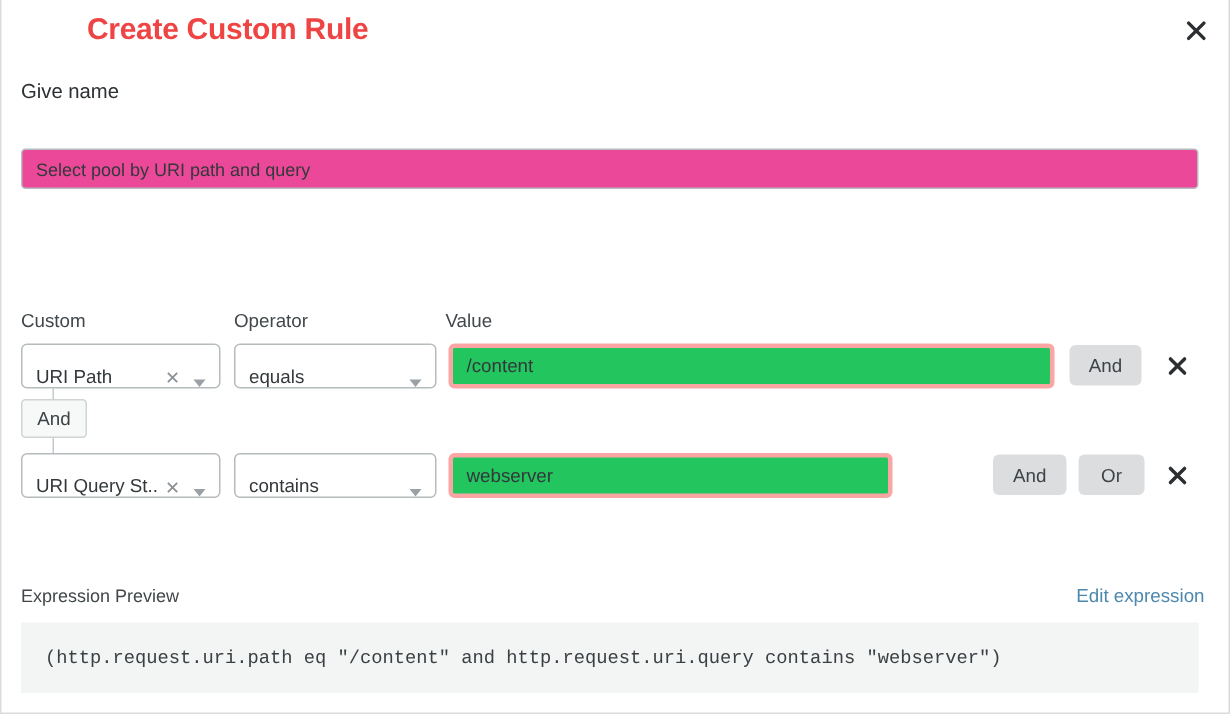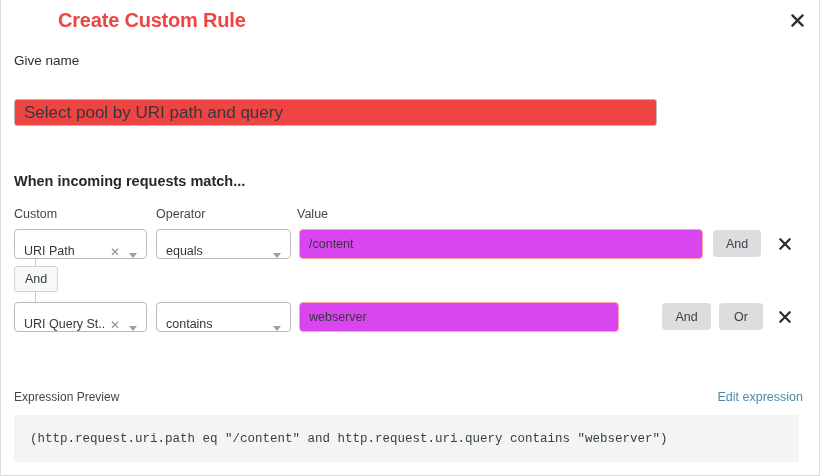--- a/index.html
+++ b/index.html
@@ -62,28 +62,28 @@
   .sec-sub {
     position: absolute;
     left: 13px;
     font-size: 12.5px;
     color: #7a8287;
   }
   .rulename-input {
     position: absolute;
     left: 13px;
     top: 99px;
-    width: 643px;
+    width: 785px;
     height: 27px;
     box-sizing: border-box;
     border: 1px solid #b6bbbe;
     border-radius: 3px;
-    background: #ef4444;
-    font-family: "Liberation Sans", sans-serif;
-    font-size: 17px;
+    background: #ec4899;
+    font-family: "Liberation Sans", sans-serif;
+    font-size: 12px;
     color: #33383b;
     padding: 0 9px;
     outline: none;
   }
 
   
   .match-heading {
     position: absolute;
     left: 13px;
     top: 173px;
@@ -147,31 +147,31 @@
     border-top: 5px solid #9aa0a4;
   }
 
   .field-select { left: 13px; width: 133px; }
   .op-select    { left: 155px; width: 135px; }
 
   .value-input {
     position: absolute;
     box-sizing: border-box;
     height: 30px;
-    border: 1px solid #fca5a5;
+    border: 3px solid #fca5a5;
     border-radius: 4px;
-    background: #d946ef;
+    background: #22c55e;
     font-family: "Liberation Sans", sans-serif;
     font-size: 12.5px;
     color: #33383b;
     padding: 0 9px;
     outline: none;
   }
   .value-input.v1 { left: 298px; width: 404px; }
-  .value-input.v2 { left: 298px; width: 320px; }
+  .value-input.v2 { left: 298px; width: 296px; }
 
   .logic-btn {
     position: absolute;
     box-sizing: border-box;
     height: 27px;
     top: 1px;
     border: none;
     border-radius: 4px;
     background: #dcdddf;
     color: #3d4246;
@@ -271,21 +271,20 @@
 
   <button class="close-btn" aria-label="Close">
     <svg width="15" height="15" viewBox="0 0 15 15">
       <path d="M2.4 2.4 L12.6 12.6 M12.6 2.4 L2.4 12.6" stroke="#2b2f32" stroke-width="2.3" stroke-linecap="round"></path>
     </svg>
   </button>
 
   <div class="sec-label" style="top:53px;">Give name</div>
   <input class="rulename-input" type="text" value="Select pool by URI path and query" style="">
 
-  <div class="match-heading">When incoming requests match...</div>
 
   <div class="col-label field">Custom</div>
   <div class="col-label operator">Operator</div>
   <div class="col-label value">Value</div>
 
   <div class="row r1">
     <div class="select-box field-select">
       <span class="sel-text">URI Path</span>
       <span class="sel-clear">✕</span>
       <span class="caret">

